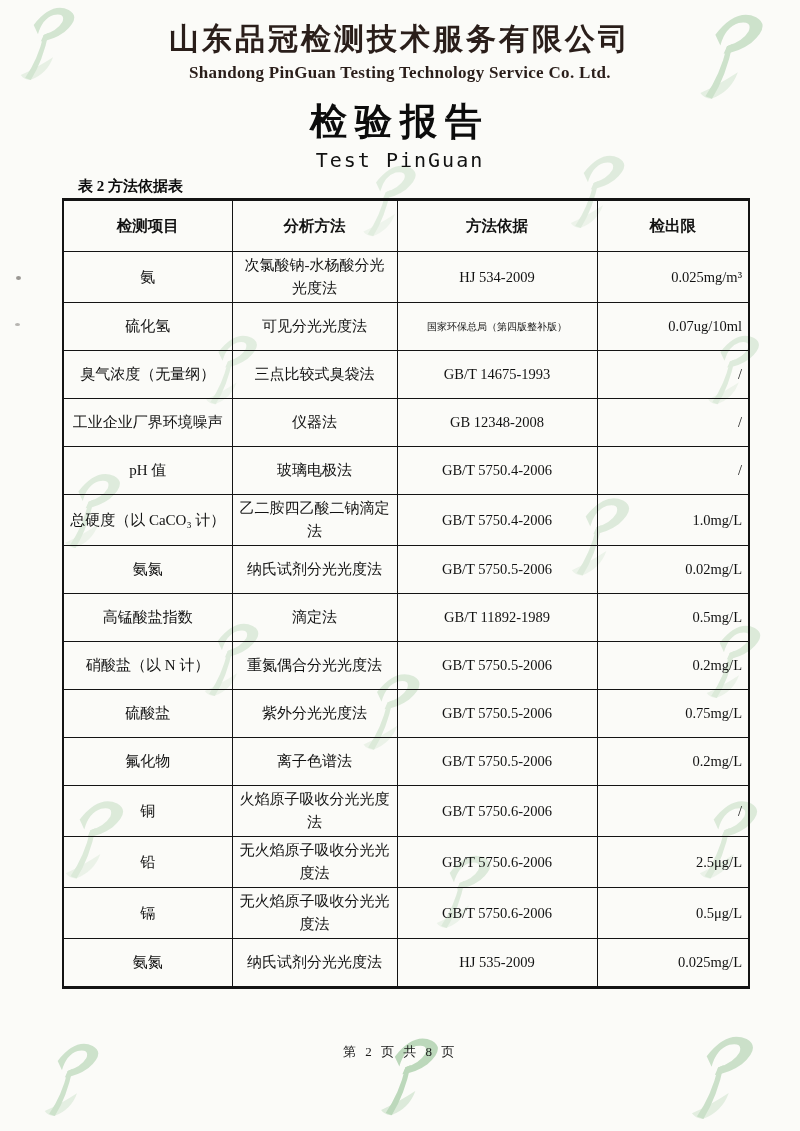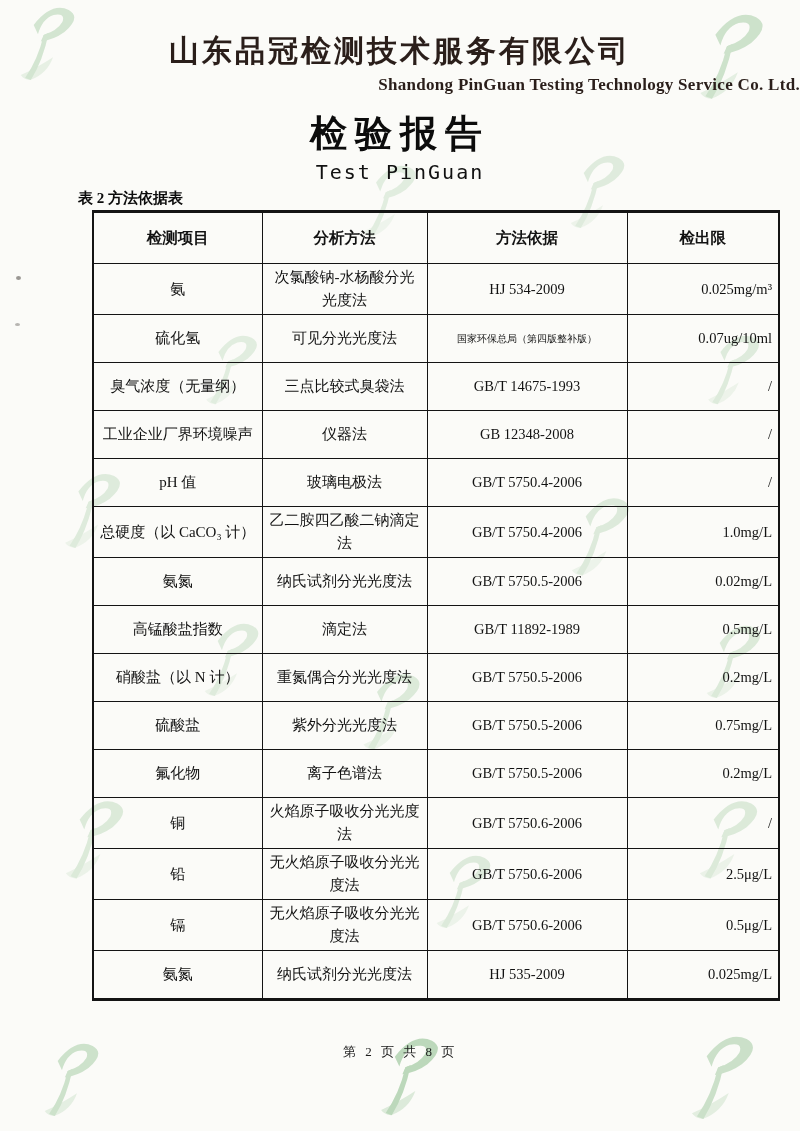--- a/index.html
+++ b/index.html
@@ -6,44 +6,44 @@
   body{
     width:800px;height:1131px;position:relative;overflow:hidden;
     background:#fbfbf8;
     font-family:"Liberation Serif","DejaVu Serif",serif;
     color:#121212;
   }
   .wm-layer{position:absolute;inset:0;z-index:0;}
   .wm{position:absolute;color:#8abd8a;}
   .content{position:relative;z-index:1;}
 
-  .header{text-align:center;padding-top:32px;}
+  .header{text-align:center;padding-top:20px;}
   .company-cn{
     font-size:30px;font-weight:bold;letter-spacing:3px;line-height:38px;
     color:#2a1e1a;
   }
   .company-en{
     font-size:17px;font-weight:bold;line-height:22px;margin-top:4px;
-    color:#2a1e1a;letter-spacing:0.3px;text-align:right;
+    color:#2a1e1a;letter-spacing:0.3px;
   }
   .title-cn{
     font-size:37px;font-weight:bold;letter-spacing:8px;line-height:44px;
     margin-top:16px;color:#0c0c0c;
   }
   .title-en{
     font-family:"DejaVu Sans Mono","Liberation Mono",monospace;
     font-size:20px;line-height:24px;margin-top:4px;letter-spacing:2px;color:#111;
   }
 
   .caption{
     margin:4px 0 0 78px;font-size:15px;font-weight:bold;line-height:20px;color:#0c0c0c;
   }
 
   table.methods{
-    margin:2px 0 0 92px;width:686px;table-layout:fixed;
+    margin:2px 0 0 62px;width:686px;table-layout:fixed;
     border-collapse:collapse;
     border:2px solid #141414;border-top-width:3px;border-bottom-width:3px;
     background:transparent;
   }
   table.methods th,table.methods td{
     border:1.5px solid #141414;text-align:center;vertical-align:middle;
     padding:2px 6px;background:transparent;word-break:break-all;
   }
   table.methods th{height:46px;font-size:15.5px;font-weight:bold;}
   table.methods td{height:43px;font-size:15px;line-height:23px;}

